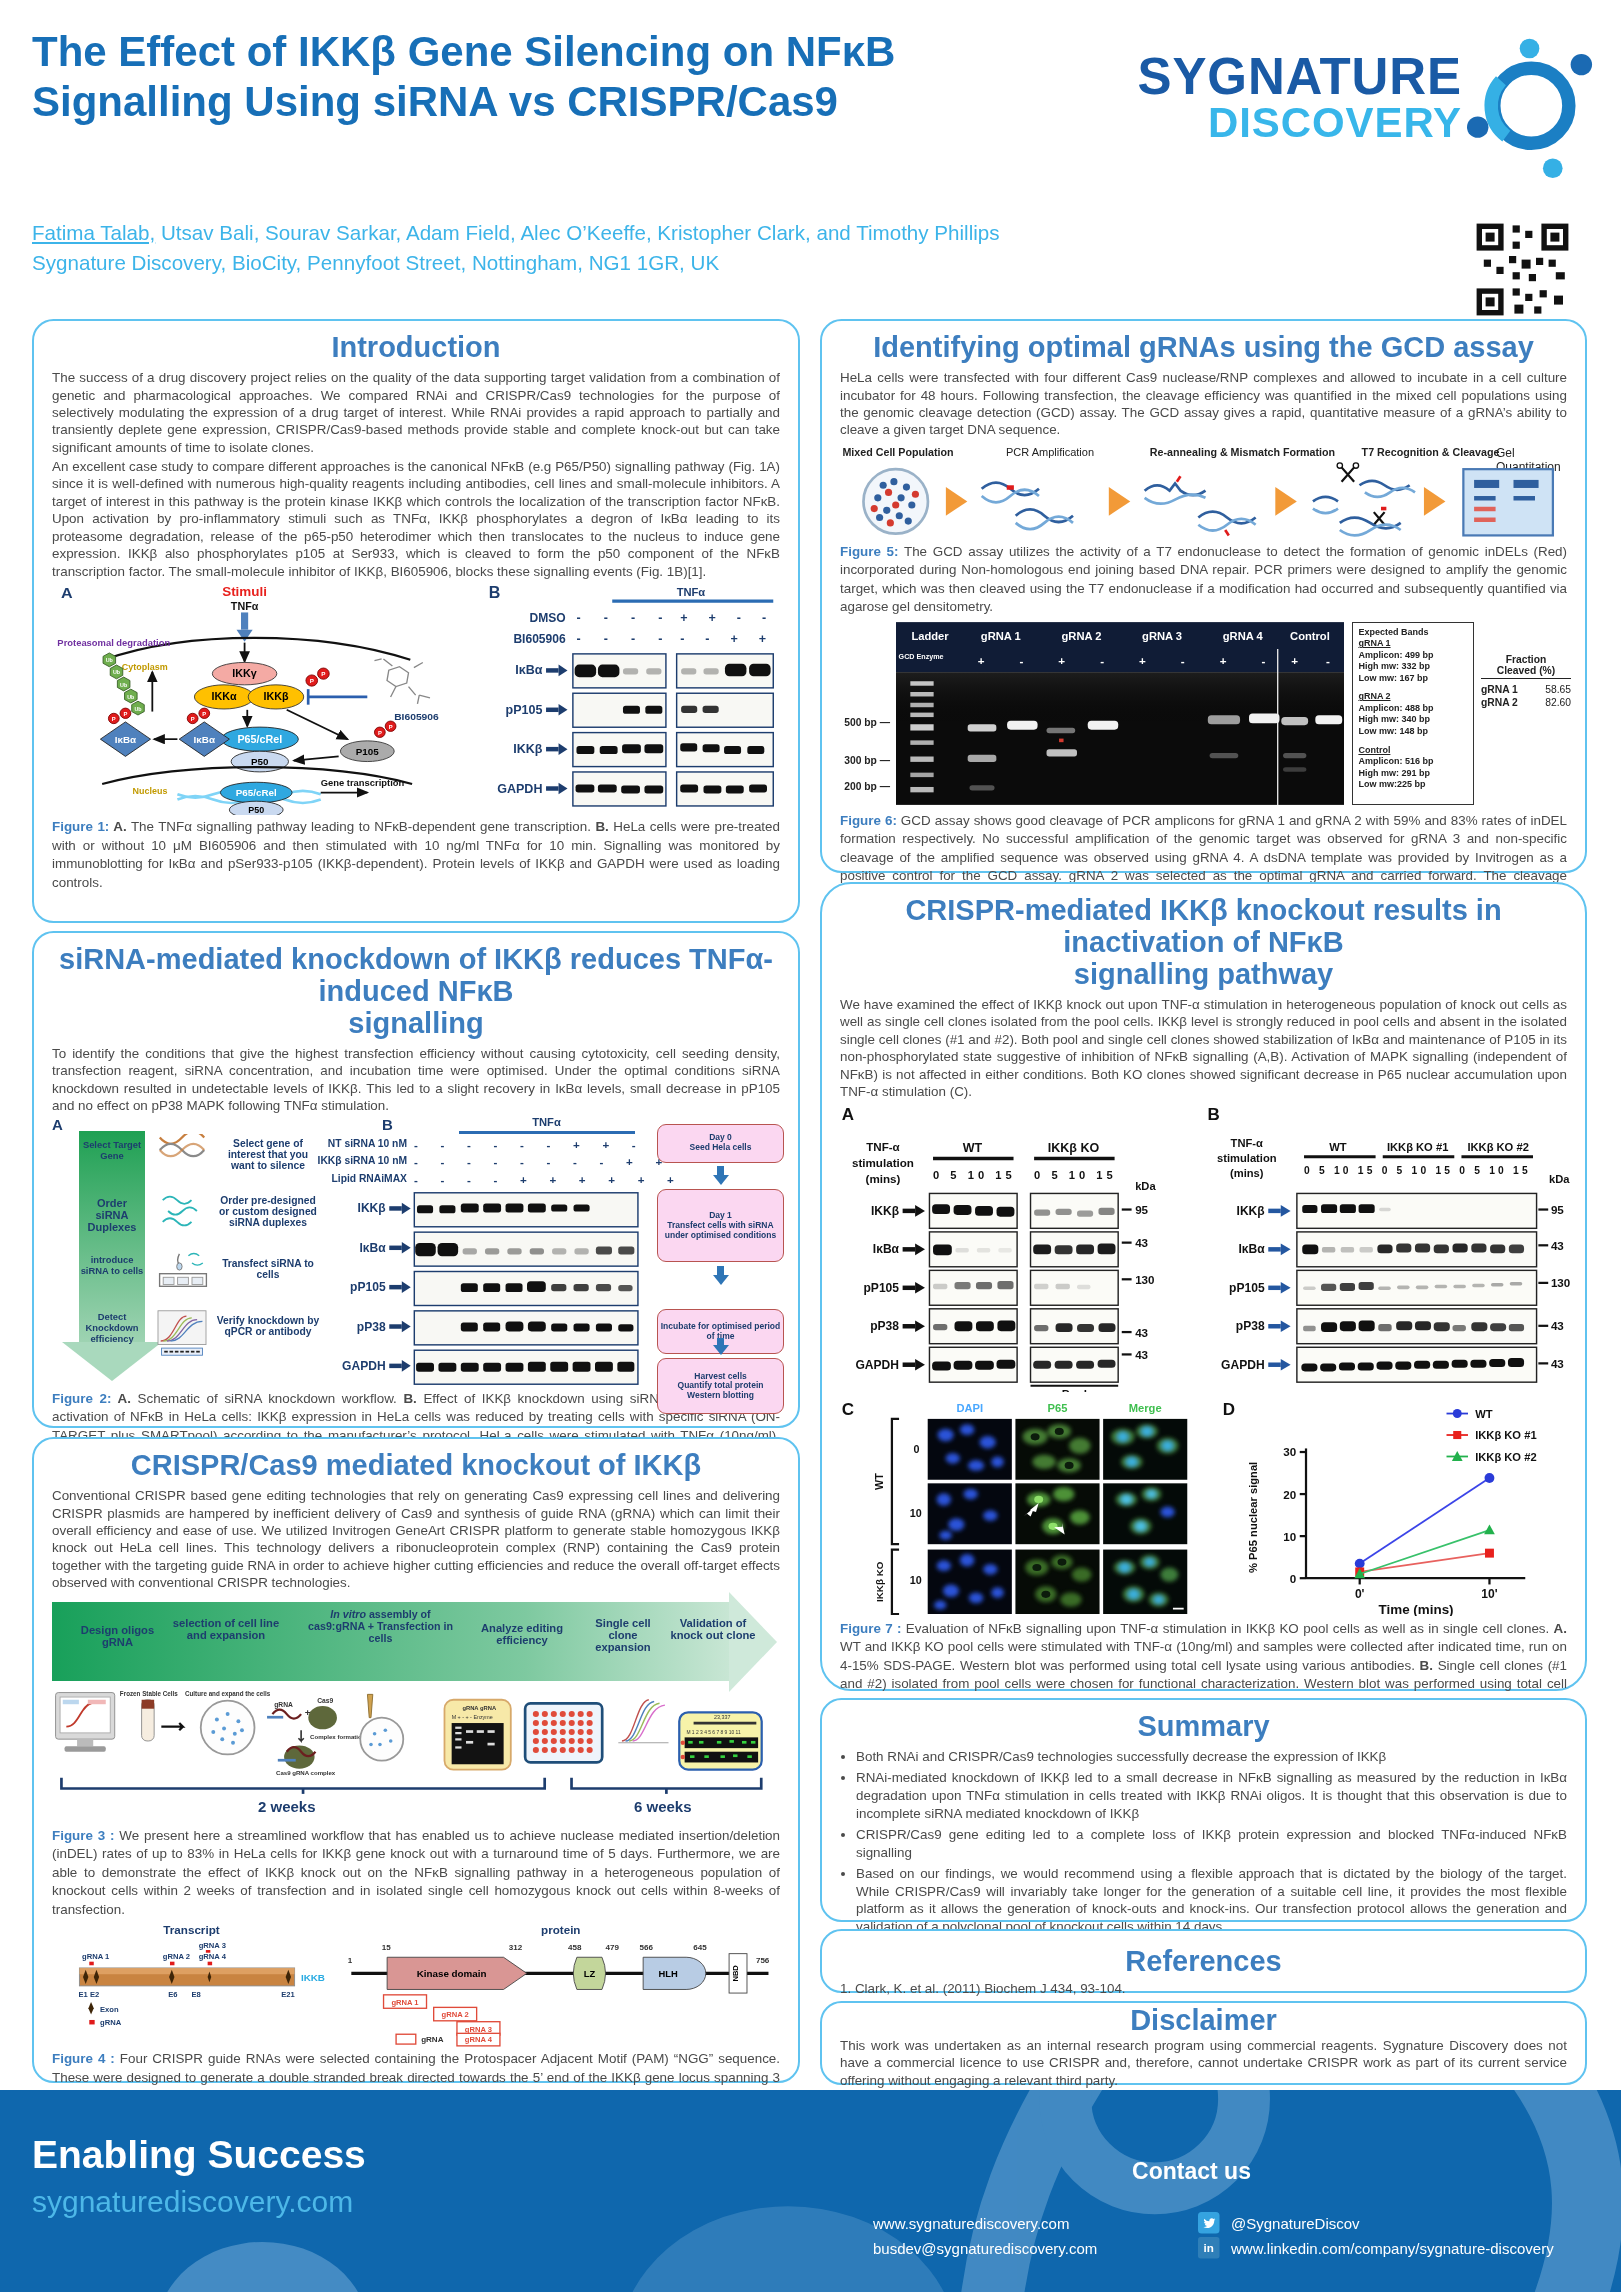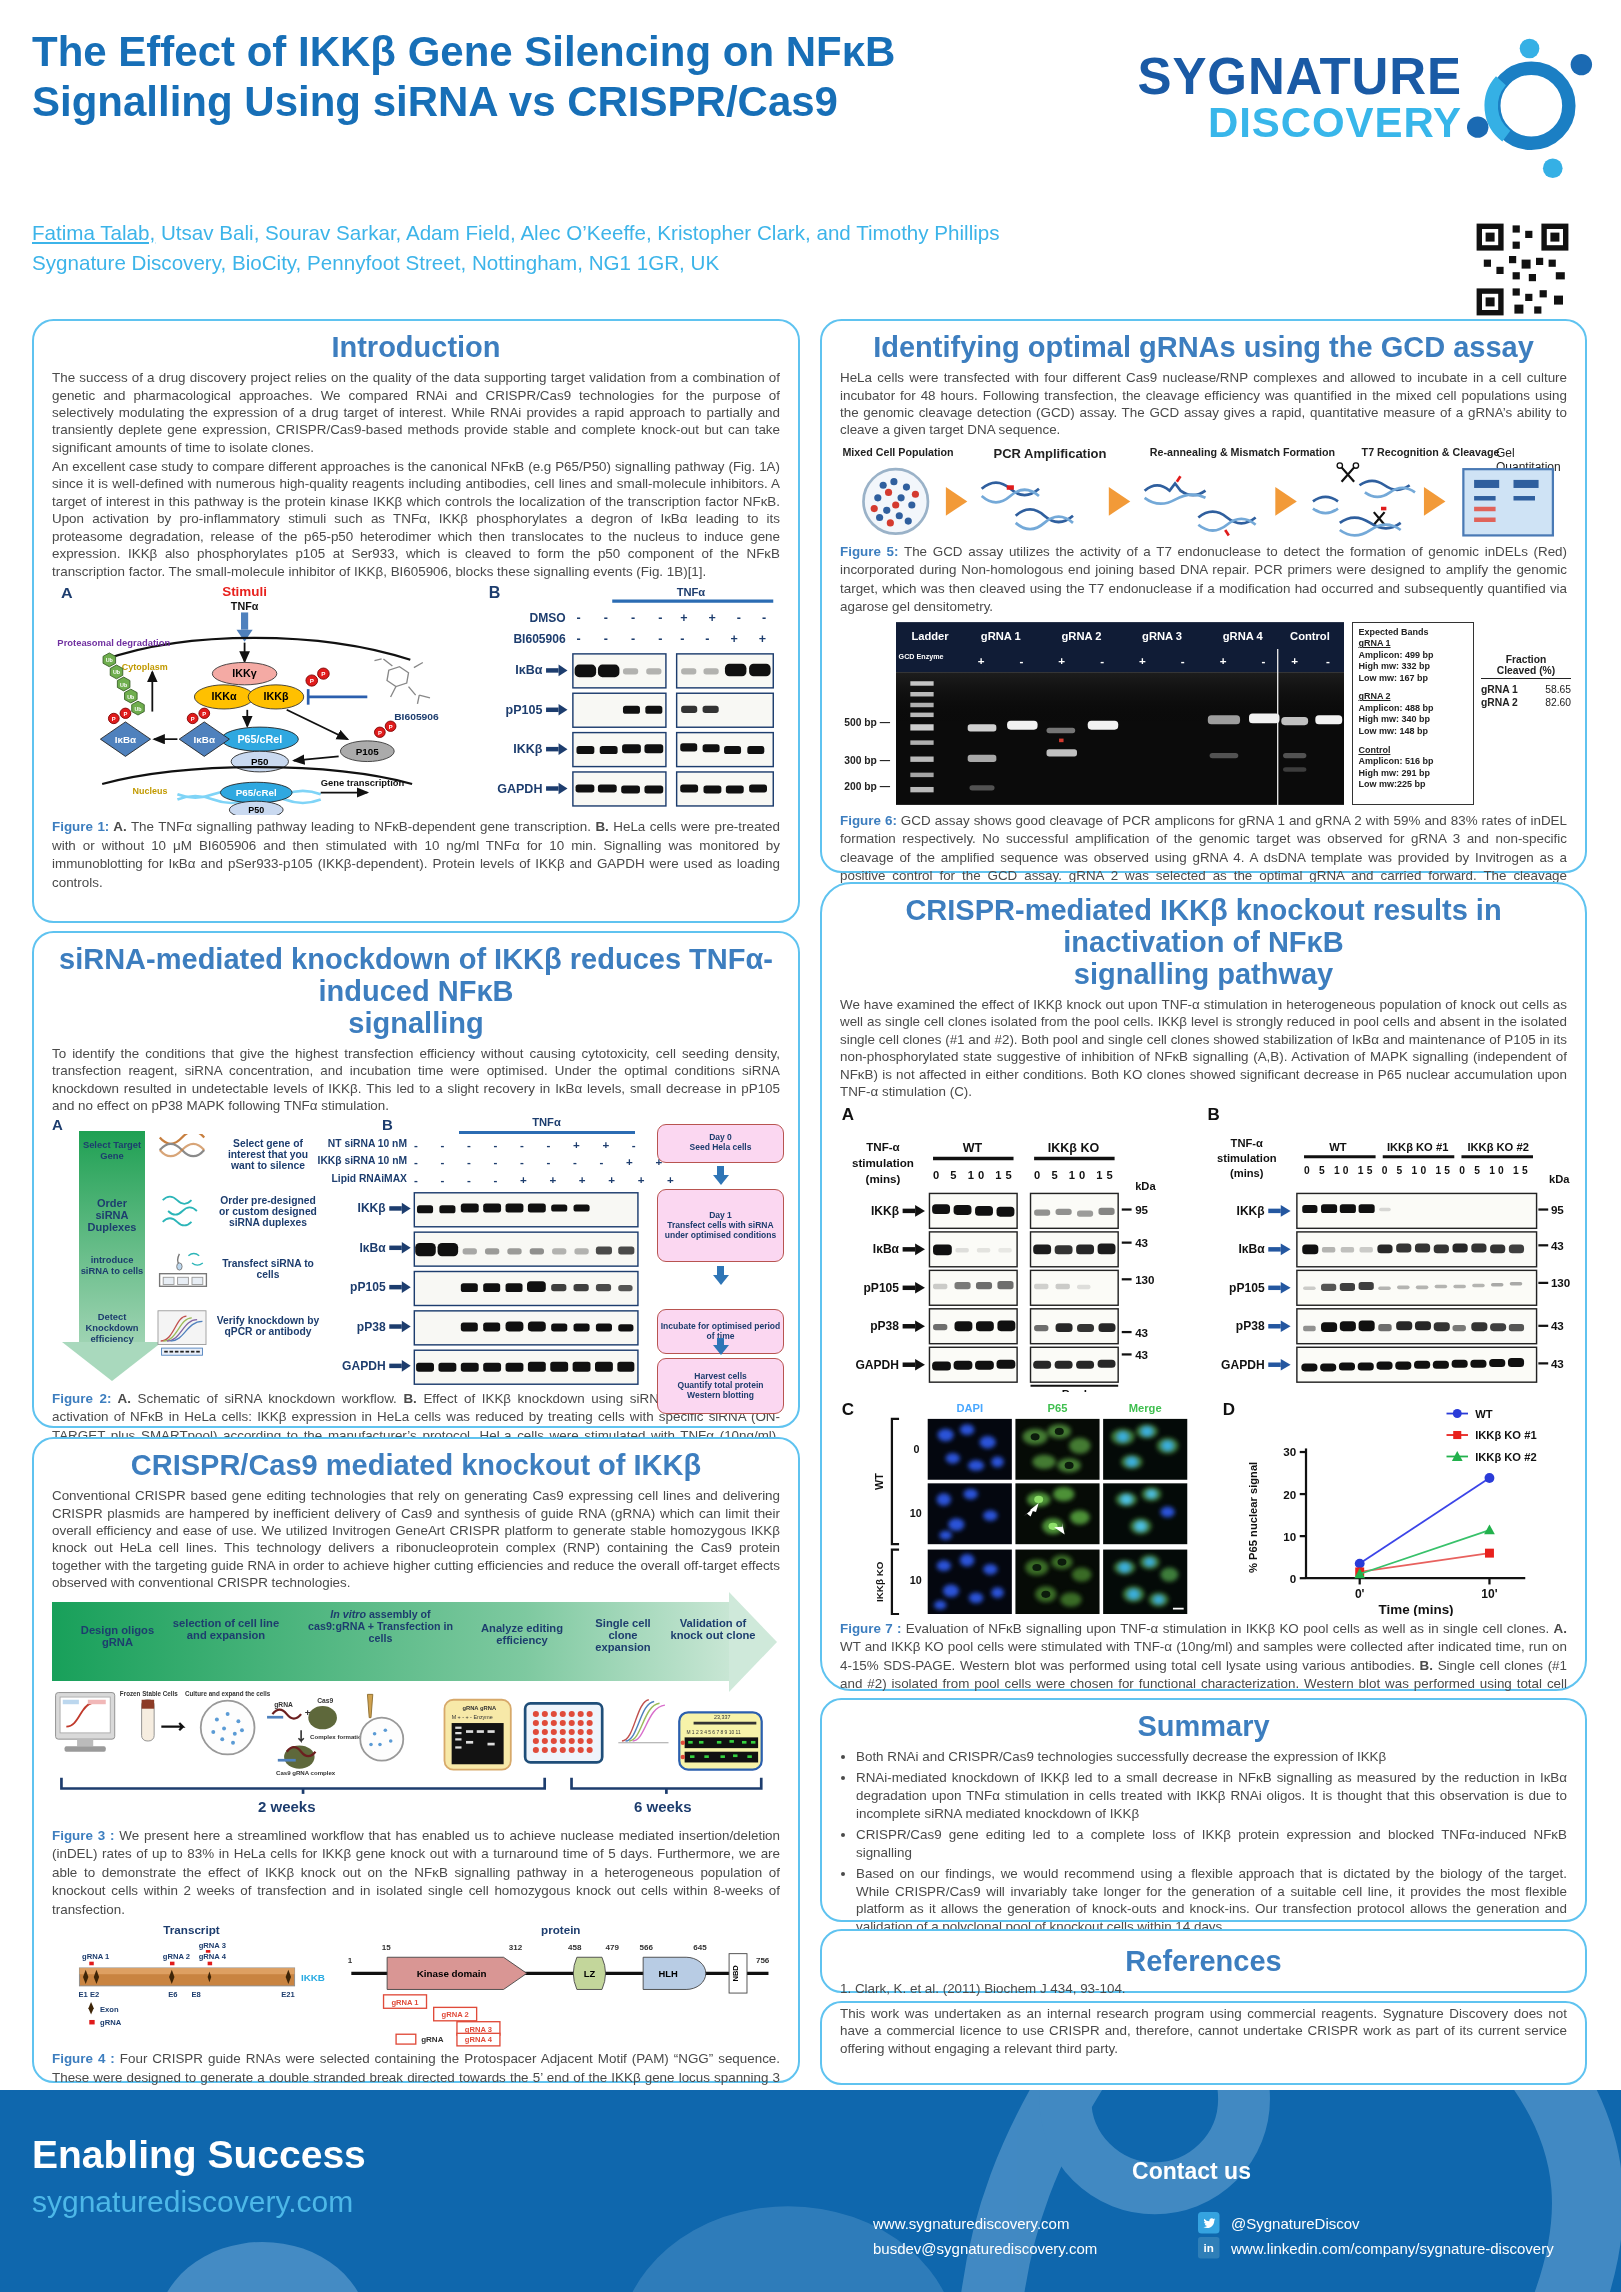--- a/index.html
+++ b/index.html
@@ -695,21 +695,21 @@
     <span class="figlab">Figure 4 :</span><span> Four CRISPR guide RNAs were selected containing the Protospacer Adjacent Motif (PAM) “NGG” sequence. These were designed to generate a double stranded break directed towards the 5’ end of the IKKβ gene locus spanning 3 exons and targeting the protein kinase domain.</span>
   </div>
 </div>
 
 <div class="box" style="left:820px;top:319px;width:767px;height:554px;">
   <div class="h2">Identifying optimal gRNAs using the GCD assay</div>
   <div class="bt">HeLa cells were transfected with four different Cas9 nuclease/RNP complexes and allowed to incubate in a cell culture incubator for 48 hours. Following transfection, the cleavage efficiency was quantified in the mixed cell populations using the genomic cleavage detection (GCD) assay. The GCD assay gives a rapid, quantitative measure of a gRNA’s ability to cleave a given target DNA sequence.</div>
 
   <div style="position:relative;height:93px;margin-top:7.2px;">
     <div class="abs" style="left:0;top:0;width:116px;text-align:center;font-size:10.7px;font-weight:bold;color:#222;">Mixed Cell Population</div>
-    <div class="abs" style="left:143px;top:0;width:134px;text-align:center;font-size:13px;font-weight:bold;color:#222;">PCR Amplification</div>
+    <div class="abs" style="left:143px;top:0;width:134px;text-align:center;font-size:11px;font-weight:normal;color:#222;">PCR Amplification</div>
     <div class="abs" style="left:304px;top:0;width:197px;text-align:center;font-size:10.7px;font-weight:bold;color:#222;">Re-annealing &amp; Mismatch Formation</div>
     <div class="abs" style="left:519px;top:0;width:143px;text-align:center;font-size:10.7px;font-weight:bold;color:#222;">T7 Recognition &amp; Cleavage</div>
     <div class="abs" style="left:656px;top:0;width:81px;text-align:left;font-size:12px;font-weight:normal;color:#222;">Gel Quantitation</div>
     <svg class="abs" style="left:0;top:16px;" width="731" height="77" viewBox="0 0 816 86">
       <g>
         <circle cx="62" cy="44" r="36" fill="#f2f6fb" stroke="#9ab2c8" stroke-width="3"></circle>
         <g fill="#2f5f9e">
             <circle cx="48" cy="26" r="4"></circle>
             <circle cx="60" cy="22" r="4"></circle>
             <circle cx="74" cy="28" r="4"></circle>
@@ -1300,20 +1300,21 @@
     <li>Based on our findings, we would recommend using a flexible approach that is dictated by the biology of the target. While CRISPR/Cas9 will invariably take longer for the generation of a suitable cell line, it provides the most flexible platform as it allows the generation of knock-outs and knock-ins. Our transfection protocol allows the generation and validation of a polyclonal pool of knockout cells within 14 days</li>
   </ul>
 </div>
 
 <div class="box" style="left:820px;top:1929px;width:767px;height:64px;padding-top:15px;">
   <div class="h2" style="margin:0;">References</div>
   <div class="bt" style="text-align:left;">1. Clark, K. et al. (2011) Biochem J 434, 93-104.</div>
 </div>
 
 <div class="box" style="left:820px;top:2001px;width:767px;height:84px;padding-top:1.8px;">
+  <div class="h2" style="margin:0;">Disclaimer</div>
   <div class="bt" style="margin-top:0;">This work was undertaken as an internal research program using commercial reagents. Sygnature Discovery does not have a commercial licence to use CRISPR and, therefore, cannot undertake CRISPR work as part of its current service offering without engaging a relevant third party.</div>
 </div>
 
 <div class="abs" style="left:0;top:2090px;width:1622px;height:202px;background:#0f67ad;overflow:hidden;">
   <svg class="abs" style="left:0;top:0;" width="1622" height="202" viewBox="0 0 1811 226">
     <g fill="none" stroke="#4e92c8" opacity=".8">
       <path d="M1105,260 C1115,150 1150,60 1215,-40" stroke-width="70"></path>
       <circle cx="1290" cy="10" r="100" stroke-width="58"></circle>
       <path d="M1745,260 C1790,150 1785,60 1720,-30" stroke-width="80"></path>
     </g>

